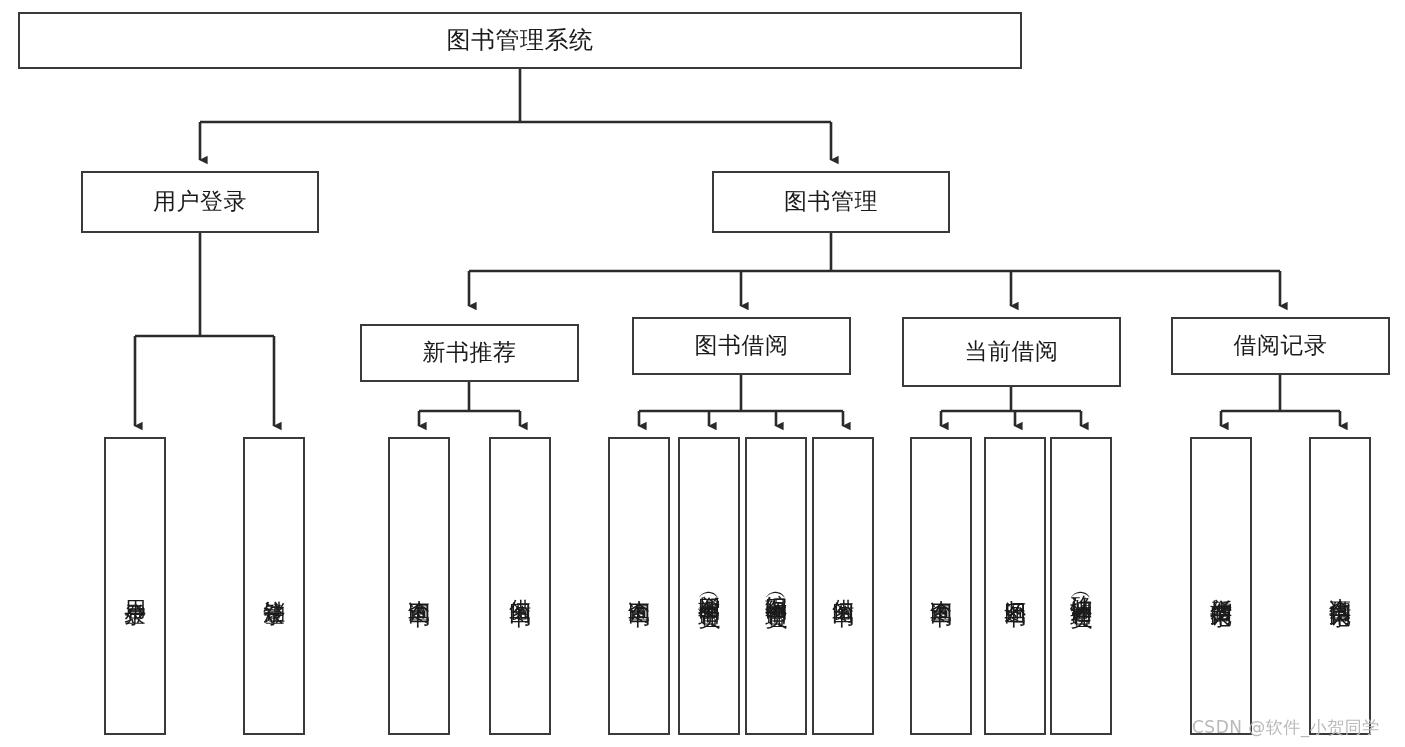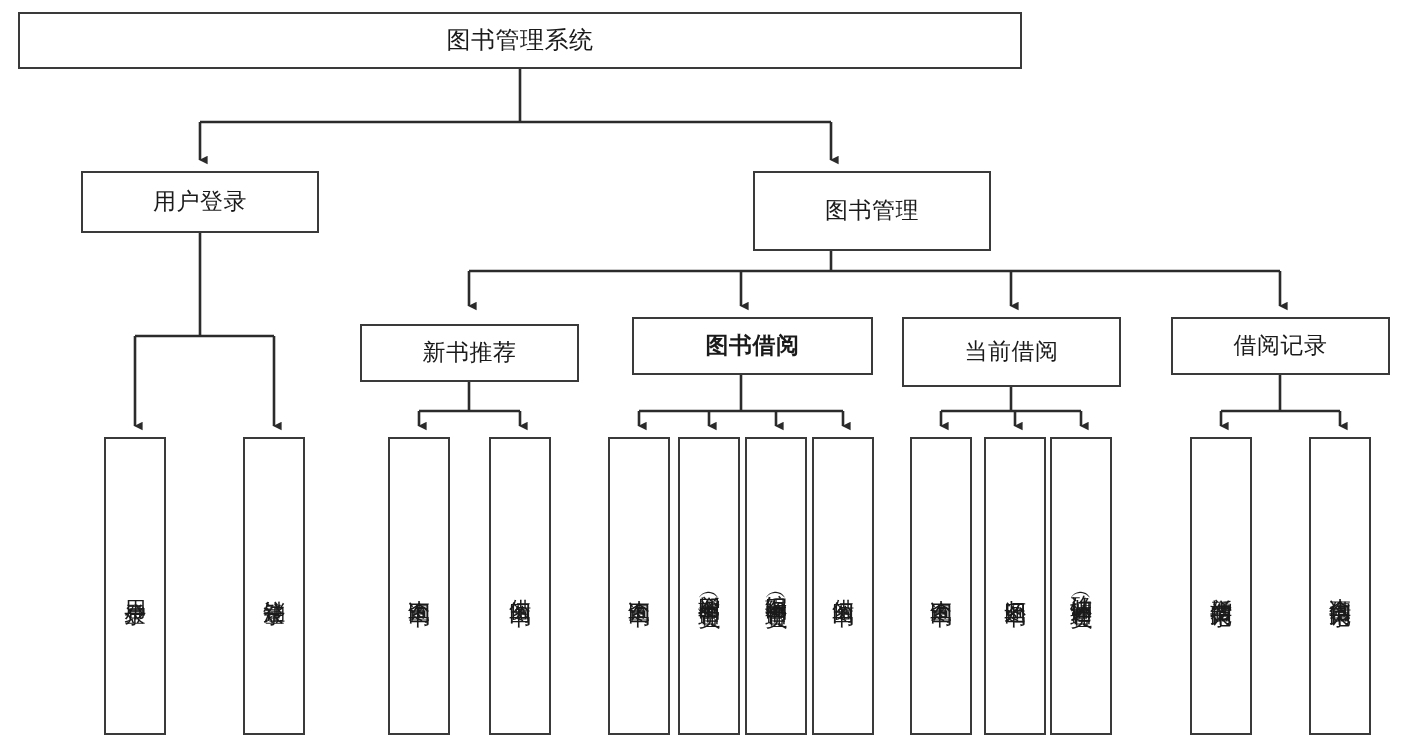--- a/index.html
+++ b/index.html
@@ -125,28 +125,28 @@
     </g>
   </svg>
 
   <div class="node root" style="left:18px; top:12px; width:1004px; height:57px;align-items:center;">
     <span class="node-label">图书管理系统</span>
   </div>
 
   <div class="node" style="left:81px; top:171px; width:238px; height:62px;">
     <span class="node-label">用户登录</span>
   </div>
-  <div class="node" style="left:753px; top:171px; width:238px; height:80px;">
+  <div class="node" style="left:712px; top:171px; width:238px; height:62px;">
     <span class="node-label">图书管理</span>
   </div>
 
   <div class="node" style="left:360px; top:324px; width:219px; height:58px;">
     <span class="node-label">新书推荐</span>
   </div>
-  <div class="node" style="left:632px; top:317px; width:241px; height:58px;font-weight:bold;">
+  <div class="node" style="left:632px; top:317px; width:219px; height:58px;">
     <span class="node-label">图书借阅</span>
   </div>
   <div class="node" style="left:902px; top:317px; width:219px; height:70px;">
     <span class="node-label">当前借阅</span>
   </div>
   <div class="node" style="left:1171px; top:317px; width:219px; height:58px;">
     <span class="node-label">借阅记录</span>
   </div>
 
   <div class="node leaf" style="left:104px; top:437px; width:62px; height:298px;">
@@ -182,14 +182,15 @@
   <div class="node leaf" style="left:1050px; top:437px; width:62px; height:298px;">
     <span class="node-label">确认归还（管理员）</span>
   </div>
   <div class="node leaf" style="left:1190px; top:437px; width:62px; height:298px;">
     <span class="node-label">新增借阅记录</span>
   </div>
   <div class="node leaf" style="left:1309px; top:437px; width:62px; height:298px;">
     <span class="node-label">查询借阅记录</span>
   </div>
 
+  <div class="watermark" style="left:1192px; top:716px;">CSDN @软件_小贺同学</div>
 
 </div>
 
 </body></html>

